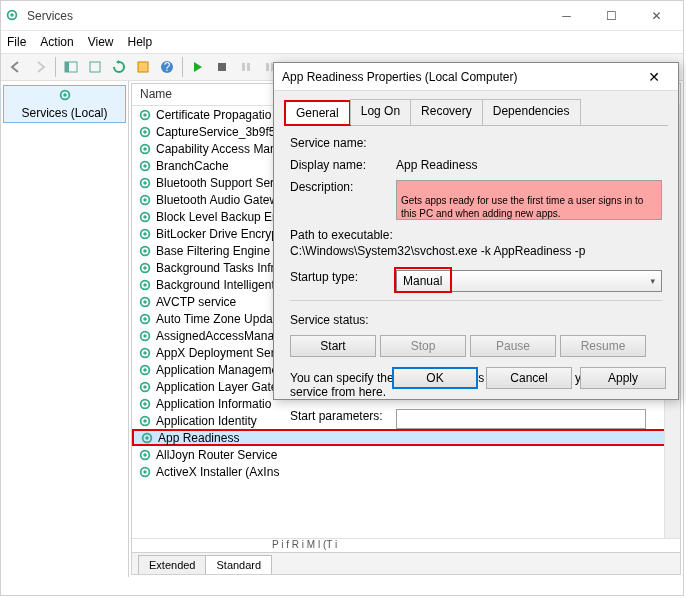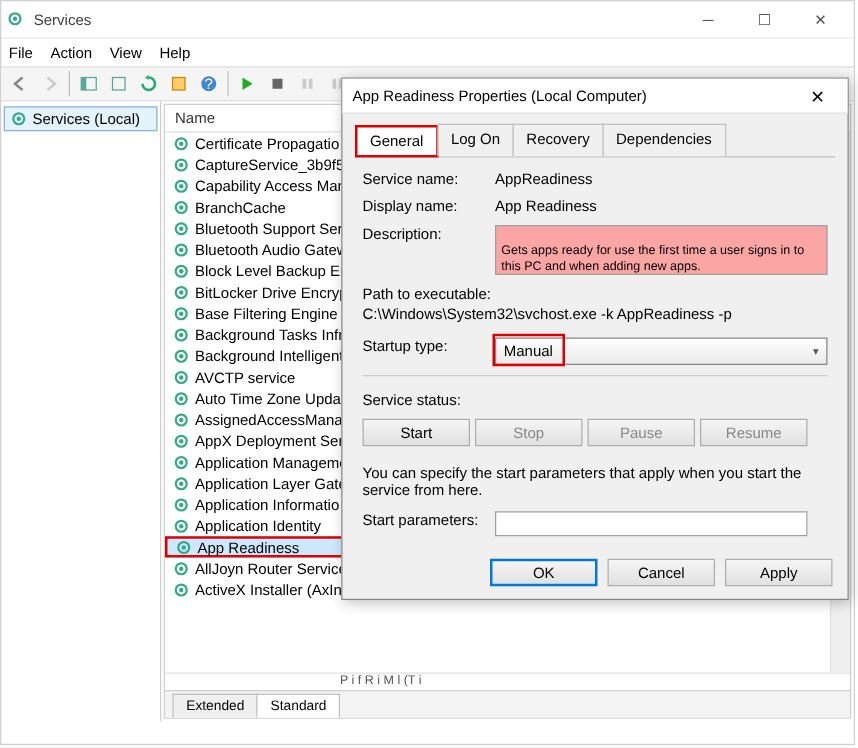--- a/index.html
+++ b/index.html
@@ -10,36 +10,36 @@
 .titlebar .title { flex: 1; color: #404040; }
 .win-controls { display: flex; }
 .win-btn { width: 45px; height: 28px; display: flex; align-items: center; justify-content: center; color: #555; }
 .menubar { height: 22px; display: flex; align-items: center; padding: 0 6px; gap: 14px; }
 .menubar span { color: #000; }
 .toolbar { height: 28px; display: flex; align-items: center; padding: 2px 4px; gap: 2px; background: #f5f5f5; border-top: 1px solid #e0e0e0; border-bottom: 1px solid #e0e0e0; }
 .toolbar .tbtn { width: 22px; height: 22px; display: flex; align-items: center; justify-content: center; border: 1px solid transparent; }
 .toolbar .sep { width: 1px; height: 20px; background: #c0c0c0; margin: 0 2px; }
 .content { display: flex; height: 496px; }
 .left-pane { width: 128px; border-right: 1px solid #d0d0d0; padding: 4px 2px; }
-.tree-item { display: flex; align-items: center; gap: 4px; padding: 2px 4px; border: 1px solid #85b3df; background: #e5f3ff; }
+.tree-item { display: flex; align-items: center; gap: 4px; padding: 2px 4px; border: 1px solid #85b3df; background: #e5f3ff; flex-direction: column; }
 .right-pane { flex: 1; display: flex; flex-direction: column; border: 1px solid #d0d0d0; margin: 2px; }
 .list-header { height: 22px; border-bottom: 1px solid #e0e0e0; padding: 3px 8px; color: #333; background: #fff; }
 .list-body { flex: 1; overflow: hidden; position: relative; }
 .list-item { display: flex; align-items: center; gap: 4px; padding: 2px 6px; height: 17px; white-space: nowrap; }
 .list-item.selected { border: 2px solid #d00; background: #cce8ff; }
 .gear-icon { width: 14px; height: 14px; flex-shrink: 0; }
 .tabs-row { height: 22px; display: flex; align-items: flex-end; padding-left: 6px; background: #f3f3f3; border-top: 1px solid #d0d0d0; }
 .bottom-tab { padding: 3px 10px; border: 1px solid #c0c0c0; border-bottom: none; background: #fff; margin-right: -1px; font-size: 11px; }
 .bottom-tab.inactive { background: #f0f0f0; }
 .list-footer { height: 14px; border-top: 1px solid #e0e0e0; font-size: 10px; color: #555; padding-left: 140px; }
 .scrollbar-v { position: absolute; right: 0; top: 0; bottom: 0; width: 16px; background: #f0f0f0; border-left: 1px solid #e0e0e0; }
 .scrollbar-v .thumb { position: absolute; left: 2px; right: 2px; top: 16px; height: 120px; background: #c0c0c0; }
 
 
-.dialog { position: absolute; left: 273px; top: 62px; width: 406px; height: 418px; background: #f0f0f0; border: 1px solid #888; box-shadow: 2px 2px 10px rgba(0,0,0,0.25); }
+.dialog { position: absolute; left: 273px; top: 62px; width: 406px; height: 338px; background: #f0f0f0; border: 1px solid #888; box-shadow: 2px 2px 10px rgba(0,0,0,0.25); }
 .dialog-titlebar { height: 28px; background: #fff; display: flex; align-items: center; padding: 0 8px; border-bottom: 1px solid #ddd; }
 .dialog-titlebar .title { flex: 1; }
 .dialog-close { width: 32px; text-align: center; font-size: 14px; }
 .dialog-body { padding: 8px 10px; }
 .tab-strip { display: flex; border-bottom: 1px solid #c0c0c0; }
 .tab { padding: 4px 10px; border: 1px solid #c0c0c0; border-bottom: none; background: #fff; margin-right: -1px; position: relative; top: 1px; }
 .tab.inactive { background: #f0f0f0; top: 0; }
 .tab.hl { border: 2px solid #d00; }
 .form-area { padding: 10px 6px; }
 .form-row { display: flex; margin-bottom: 8px; }
@@ -338,21 +338,20 @@
     <div class="tab-strip">
       <div class="tab hl">General</div>
       <div class="tab inactive">Log On</div>
       <div class="tab inactive">Recovery</div>
       <div class="tab inactive">Dependencies</div>
     </div>
 
     <div class="form-area">
       <div class="form-row">
         <span class="lbl">Service name:</span>
-        <span class="val">AppReadiness</span>
       </div>
       <div class="form-row">
         <span class="lbl">Display name:</span>
         <span class="val">App Readiness</span>
       </div>
       <div class="form-row">
         <span class="lbl">Description:</span>
         <div class="desc-box">Gets apps ready for use the first time a user signs in to this PC and when adding new apps.</div>
       </div>
       <div style="margin-bottom:2px">Path to executable:</div>

